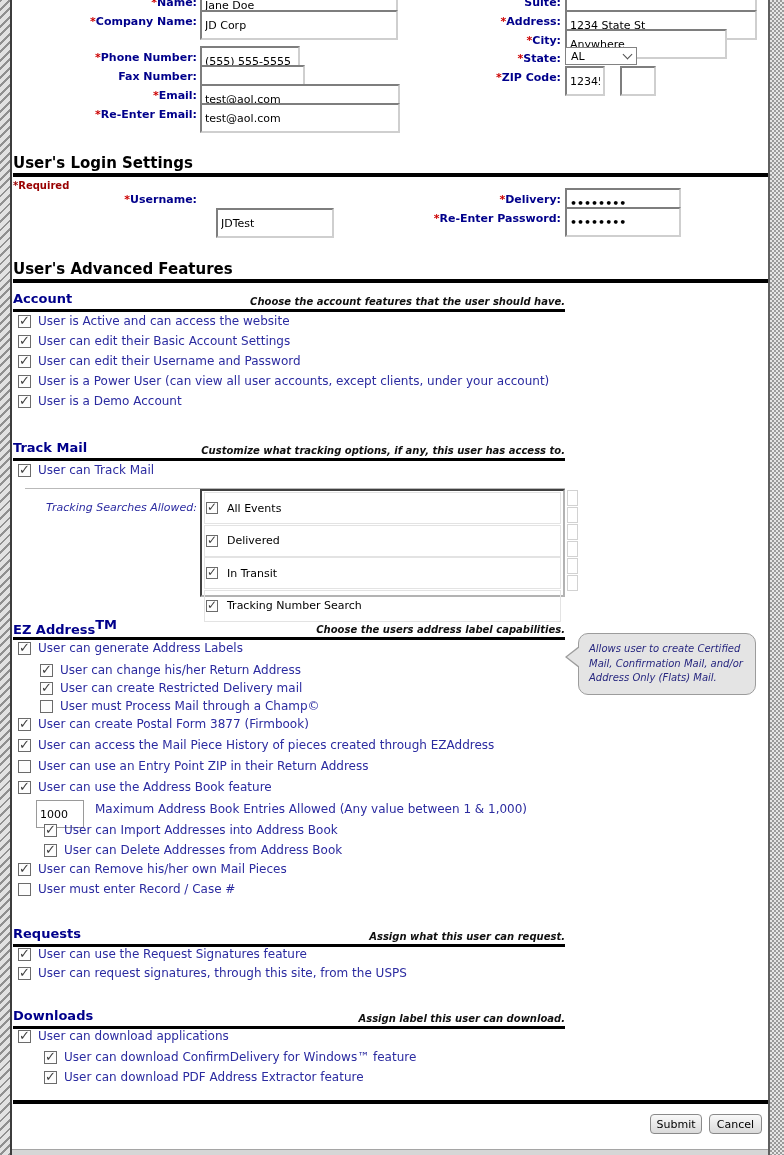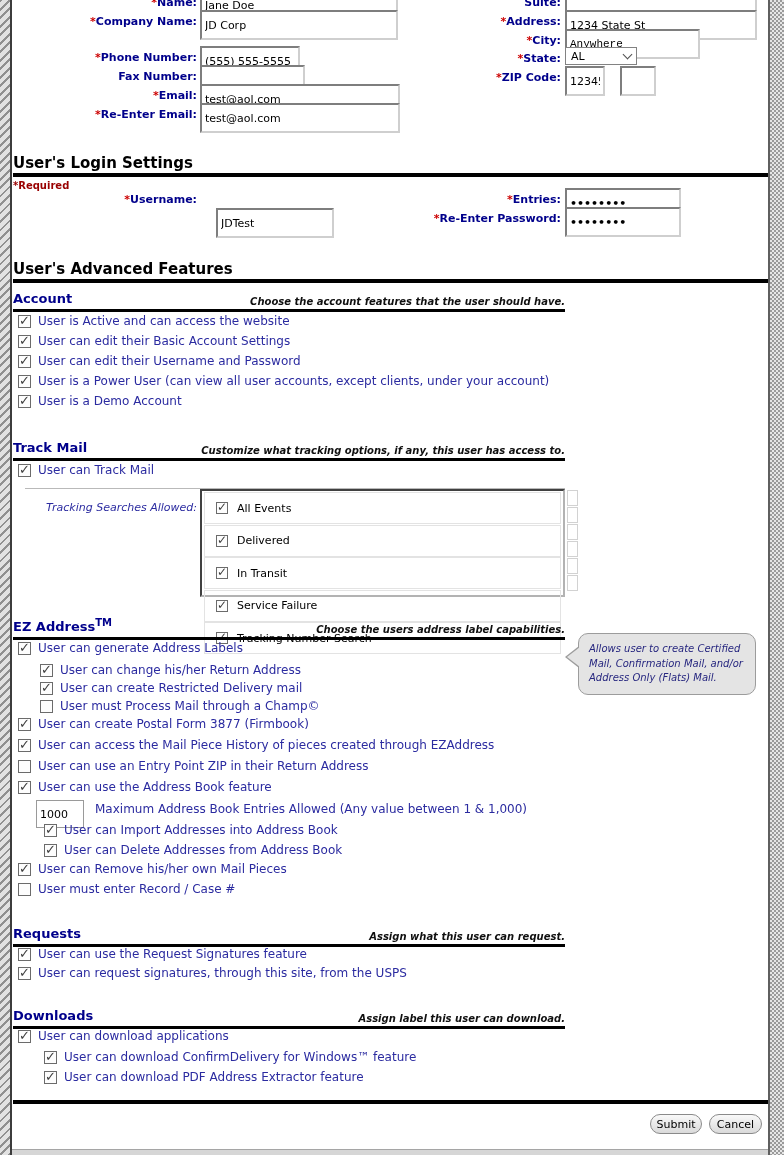--- a/index.html
+++ b/index.html
@@ -27,54 +27,54 @@
   .tin { height:18px; font:11px "DejaVu Sans",sans-serif; color:#000; padding:13px 3px; background:#fff;
     border-style:solid; border-width:2px; border-color:#7e7e7e #cfcfcf #cfcfcf #7e7e7e; }
   .sel { height:18px; background:#fff; border:1px solid #828282; display:flex; align-items:center;
     justify-content:space-between; padding:0 5px; font-size:11px; color:#000; }
   .sel .chev { width:7px; height:7px; border-right:1.4px solid #505050; border-bottom:1.4px solid #505050;
     transform:rotate(45deg); margin-top:-4px; }
 
   
   .h1 { font-size:15px; font-weight:bold; color:#000; white-space:nowrap; }
   .h2 { font-size:13px; font-weight:bold; color:#00008B; white-space:nowrap; }
-  .h2 sup { font-size:10px; }
+  .h2 sup { font-size:13px; }
   .rule-thick { left:13px; width:755px; height:4px; background:#000; }
   .rule-sub { left:13px; width:552px; height:3px; background:#000; }
   .hint { left:165px; width:400px; text-align:right; font-size:10px; font-weight:bold; font-style:italic;
     color:#101010; white-space:nowrap; }
 
   
   .chk-row { display:flex; align-items:center; gap:7px; white-space:nowrap; }
   .cb { width:13px; height:13px; min-width:13px; background:#fdfdfd; border:1px solid #6b6b6b; position:relative; }
   .cb.checked::after { content:"✓"; position:absolute; left:0px; top:-3px; font-size:13px; color:#3d3d3d; font-weight:bold; }
   .cb.small { width:12px; height:12px; min-width:12px; }
   .cb.small.checked::after { font-size:12px; }
   .chk-label { font-size:12px; color:#2B2BA0; }
 
   
   .track-list { left:200px; top:489px; width:365px; height:108px; background:#fff;
     border-style:solid; border-width:2px; border-color:#404040 #b3b3b3 #b3b3b3 #404040; padding:1px 2px; }
   .track-row { display:flex; align-items:center; gap:9px; height:32px; border:1px solid #e3e3e3;
-    margin-bottom:0.5px; padding-left:11px; }
+    margin-bottom:0.5px; padding-left:1px; }
   .track-row .tlabel { font-size:11px; color:#000; }
   .mini-box { left:567px; width:11px; height:16px; border:1px solid #d2d2d2; background:#fff; }
 
   .divider { left:25px; top:488px; width:540px; height:1px; background:#b9b9b9; }
 
   
   .tooltip { left:578px; top:633px; width:178px; background:#e4e4e4; border:1px solid #9c9c9c;
     border-radius:10px; padding:8px 10px; font-size:10px; font-style:italic; color:#26267F; line-height:1.45; }
   .tooltip .arrow-border { position:absolute; left:-14px; top:12px; width:0; height:0;
     border-top:11px solid transparent; border-bottom:11px solid transparent; border-right:14px solid #9c9c9c; }
   .tooltip .arrow-fill { position:absolute; left:-12px; top:13px; width:0; height:0;
     border-top:10px solid transparent; border-bottom:10px solid transparent; border-right:13px solid #e4e4e4; }
 
   
-  .btn { height:20px; background:linear-gradient(#f9f9f9,#dadada); border:1px solid #8a8a8a; border-radius:10px;
+  .btn { height:20px; background:linear-gradient(#f9f9f9,#dadada); border:1px solid #8a8a8a; border-radius:4px;
     font:11px "DejaVu Sans",sans-serif; color:#000; display:flex; align-items:center; justify-content:center; cursor:pointer; }
 </style>
 </head>
 <body>
 
 <div class="abs labA" style="top:-9px"><span class="flabel"><span class="req">*</span><span>Name:</span></span></div>
 <input class="abs tin" style="left: 200px; top: -10px; width: 198px;" value="Jane Doe">
 
 <div class="abs labA" style="top:10px"><span class="flabel"><span class="req">*</span><span>Company Name:</span></span></div>
 <input class="abs tin" style="left: 200px; top: 10px; width: 198px;" value="JD Corp">
@@ -91,40 +91,40 @@
 <div class="abs labA" style="top:103px"><span class="flabel"><span class="req">*</span><span>Re-Enter Email:</span></span></div>
 <input class="abs tin" style="left: 200px; top: 103px; width: 200px;" value="test@aol.com">
 
 <div class="abs labB" style="top:-9px"><span class="flabel">Suite:</span></div>
 <input class="abs tin" style="left: 565px; top: -10px; width: 192px;" value="">
 
 <div class="abs labB" style="top:10px"><span class="flabel"><span class="req">*</span><span>Address:</span></span></div>
 <input class="abs tin" style="left: 565px; top: 10px; width: 192px;" value="1234 State St">
 
 <div class="abs labB" style="top:29px"><span class="flabel"><span class="req">*</span><span>City:</span></span></div>
-<input class="abs tin" style="left: 565px; top: 29px; width: 135px; font-family: Liberation Mono, monospace;" value="Anywhere">
+<input class="abs tin" style="left: 565px; top: 29px; width: 162px;" value="Anywhere">
 
 <div class="abs labB" style="top:47px"><span class="flabel"><span class="req">*</span><span>State:</span></span></div>
 <div class="abs sel" style="left:565px; top:47px; width:72px">
     <span>AL</span>
     <span class="chev"></span>
   </div>
 
 <div class="abs labB" style="top:66px"><span class="flabel"><span class="req">*</span><span>ZIP Code:</span></span></div>
 <input class="abs tin" style="left: 565px; top: 66px; width: 40px;" value="12345">
 <input class="abs tin" style="left: 620px; top: 66px; width: 36px;" value="">
 
 <div class="abs h1" style="left:13px; top:154px">User's Login Settings</div>
 <div class="abs rule-thick" style="top:173px"></div>
 <div class="abs req-note" style="left:13px; top:180px">*Required</div>
 
 <div class="abs labA" style="top:188px"><span class="flabel"><span class="req">*</span><span>Username:</span></span></div>
 <input class="abs tin" style="left: 216px; top: 188px; width: 118px; margin-top: 20px;" value="JDTest">
 
-<div class="abs labB" style="top:188px"><span class="flabel"><span class="req">*</span><span>Entries:</span></span></div>
+<div class="abs labB" style="top:188px"><span class="flabel"><span class="req">*</span><span>Delivery:</span></span></div>
 <input class="abs tin" style="left: 565px; top: 188px; width: 116px; font-weight: bold;" value="••••••••">
 
 <div class="abs labB" style="top:207px"><span class="flabel"><span class="req">*</span><span>Re-Enter Password:</span></span></div>
 <input class="abs tin" style="left: 565px; top: 207px; width: 116px; font-weight: bold;" value="••••••••">
 
 <div class="abs h1" style="left:13px; top:260px">User's Advanced Features</div>
 <div class="abs rule-thick" style="top:279px"></div>
 
 <div class="abs h2" style="left:13px; top:291px">Account</div>
 <div class="abs hint" style="top:296px">Choose the account features that the user should have.</div>
@@ -169,24 +169,20 @@
       <span class="cb small checked"></span>
       <span class="tlabel">All Events</span>
     </div>
   <div class="track-row">
       <span class="cb small checked"></span>
       <span class="tlabel">Delivered</span>
     </div>
   <div class="track-row">
       <span class="cb small checked"></span>
       <span class="tlabel">In Transit</span>
-    </div>
-  <div class="track-row">
-      <span class="cb small checked"></span>
-      <span class="tlabel">Service Failure</span>
     </div>
   <div class="track-row">
       <span class="cb small checked"></span>
       <span class="tlabel">Tracking Number Search</span>
     </div>
 </div>
 <div class="abs mini-box" style="top:490px"></div>
 <div class="abs mini-box" style="top:507px"></div>
 <div class="abs mini-box" style="top:524px"></div>
 <div class="abs mini-box" style="top:541px"></div>

